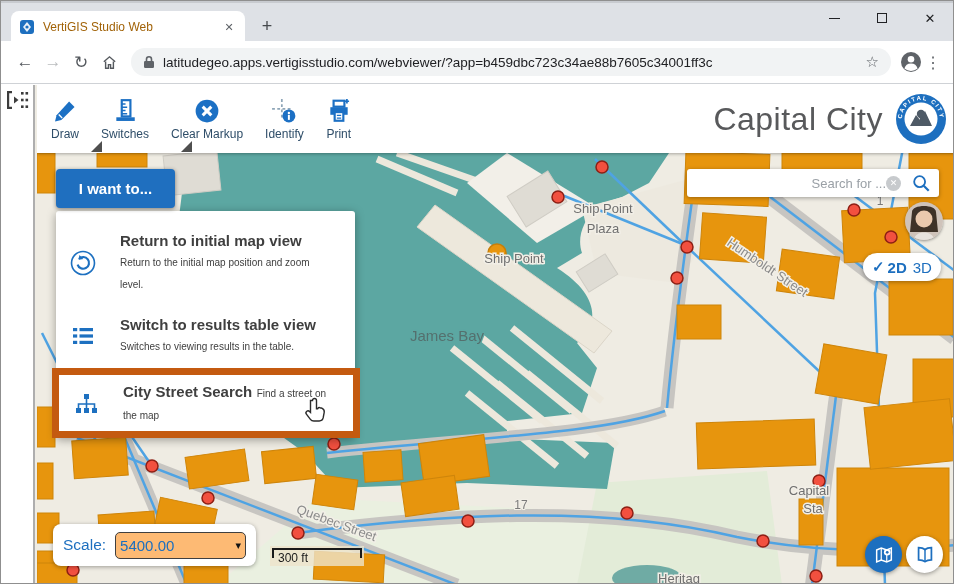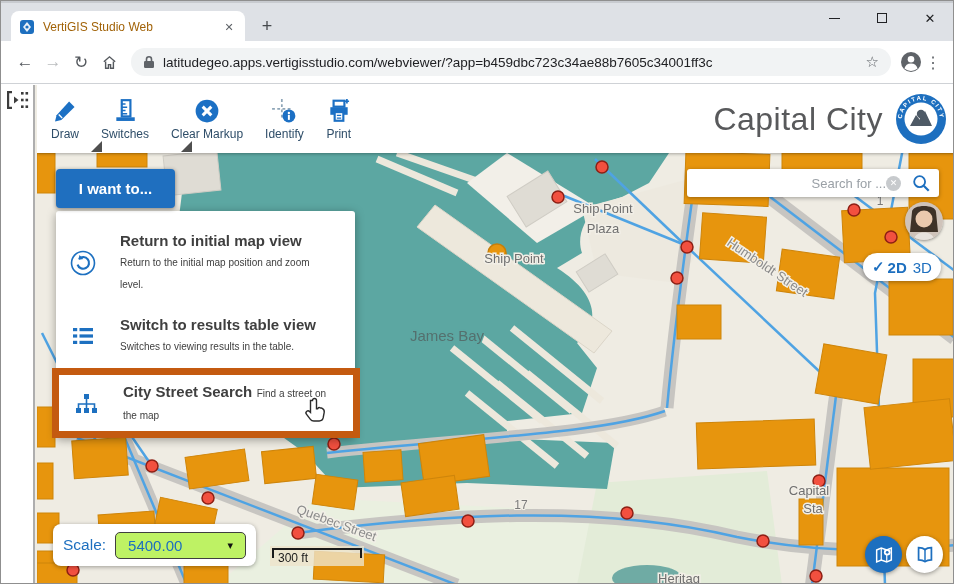--- a/index.html
+++ b/index.html
@@ -59,21 +59,21 @@
   .clear-btn { width:15px; height:15px; border-radius:8px; background:#c7cacd; color:#fff; font-size:9px; line-height:15px; text-align:center; margin-right:10px; cursor:pointer; flex-shrink:0; }
 
   .avatar { position:absolute; left:868px; top:117px; width:38px; height:38px; border-radius:50%; overflow:hidden; box-shadow:0 1px 3px rgba(0,0,0,.4); z-index:10; cursor:pointer; }
   .pill-23d { position:absolute; left:826px; top:168px; width:78px; height:28px; background:#fff; border-radius:14px; box-shadow:0 1px 4px rgba(0,0,0,.35); display:flex; align-items:center; justify-content:center; gap:6px; color:#1d6fbf; font-size:15px; z-index:10; cursor:pointer; }
   .pill-23d .sel { font-weight:bold; }
   .pill-23d .chk { font-weight:bold; font-size:15px; margin-right:-3px; }
 
   
   .scale-panel { position:absolute; left:16px; top:439px; width:203px; height:42px; background:#fff; border-radius:8px; box-shadow:0 1px 4px rgba(0,0,0,.35); display:flex; align-items:center; padding:0 10px; gap:9px; z-index:10; }
   .scale-label { color:#1d6fbf; font-size:15.5px; }
-  .scale-combo { flex:1; height:27px; border:1.5px solid #3f3f3f; border-radius:5px; display:flex; align-items:center; padding:0 12px; cursor:pointer; background:#bef264; }
+  .scale-combo { flex:1; height:27px; border:1.5px solid #3f3f3f; border-radius:5px; display:flex; align-items:center; padding:0 4px; cursor:pointer; background:#fdba74; }
   .scale-value { color:#1d6fbf; font-size:15px; flex:1; }
   .scale-caret { color:#111; font-size:11px; }
 
   .scalebar { position:absolute; left:233px; top:461px; width:94px; height:20px; background:rgba(238,228,203,.8); z-index:9; }
   .scalebar .rule { position:absolute; left:2px; right:2px; top:2px; height:10px; border-top:2px solid #1a1a1a; border-left:2px solid #1a1a1a; border-right:2px solid #1a1a1a; }
   .scalebar .txt { position:absolute; left:8px; top:5px; font-size:12px; color:#1a1a1a; }
 
   .round-btn { position:absolute; width:37px; height:37px; border-radius:50%; box-shadow:0 1px 4px rgba(0,0,0,.4); display:flex; align-items:center; justify-content:center; z-index:10; cursor:pointer; }
   .round-btn.blue { left:828px; top:451px; background:#1d6fbf; }
   .round-btn.white { left:869px; top:451px; background:#fff; }

